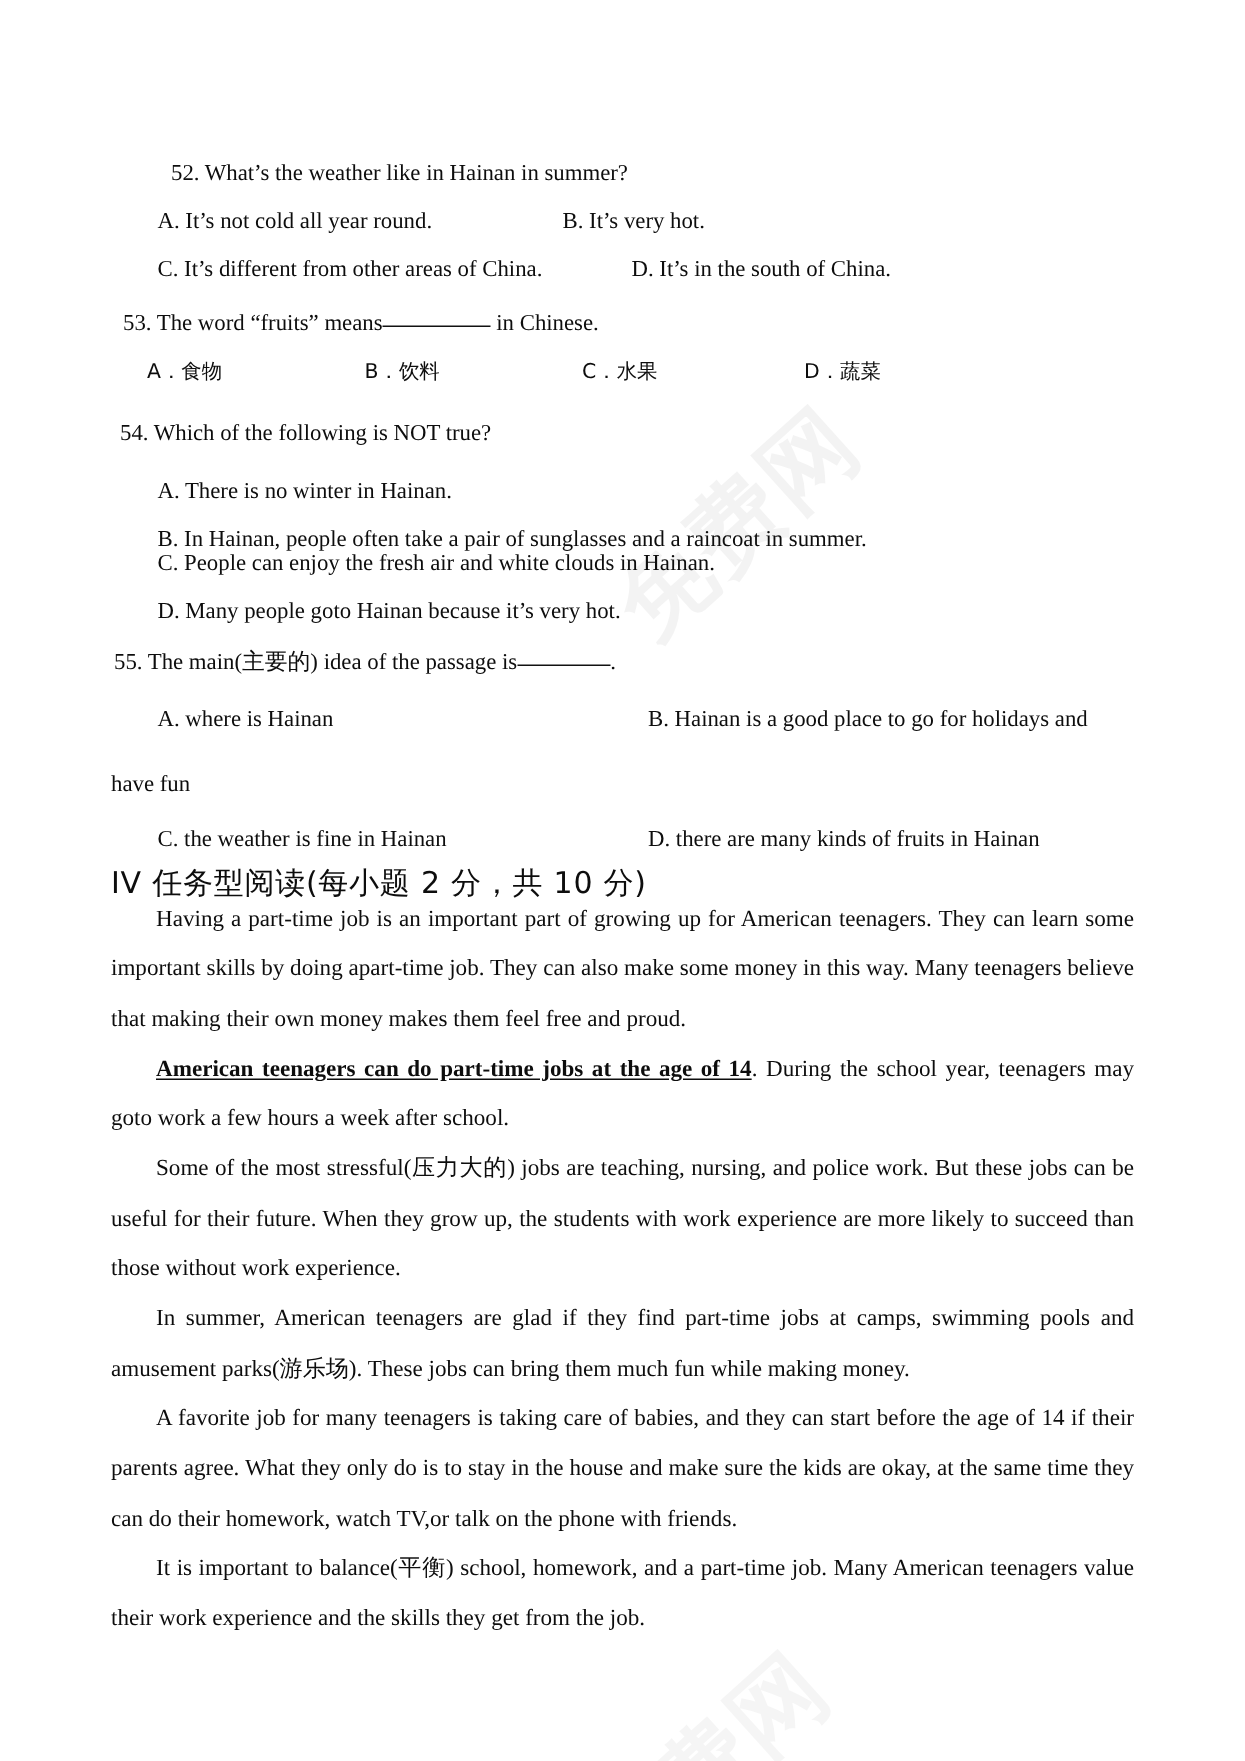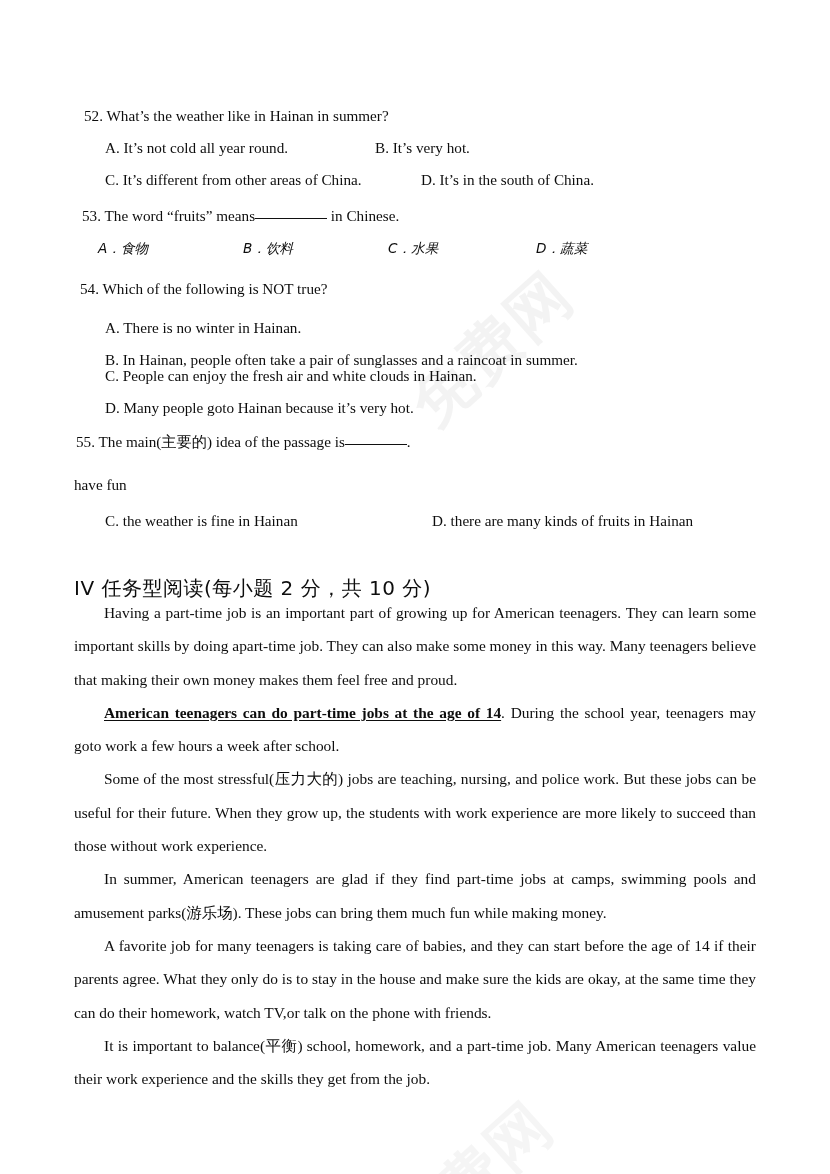--- a/index.html
+++ b/index.html
@@ -59,40 +59,39 @@
     width: 830px;
   }
 
   .qline {
     font-size: 15.2px;
     line-height: 1.0;
     margin: 0;
     white-space: nowrap;
   }
   .q-stem {
-    padding-left: 84px;
+    padding-left: 114px;
   }
   .q-opt {
     padding-left: 105px;
   }
 
   .opt-col {
     display: inline-block;
   }
 
   .blank {
     display: inline-block;
     border-bottom: 1px solid #111;
     vertical-align: 2px;
   }
 
   .cn {
     font-family: "DejaVu Sans", "Liberation Sans", sans-serif;
     font-size: 13.6px;
-    font-style: italic;
   }
   .cn-head {
     font-family: "DejaVu Sans", "Liberation Sans", sans-serif;
     font-size: 15px;
     letter-spacing: 0.5px;
   }
 
   
   .section-head {
     position: absolute;
@@ -158,20 +157,23 @@
     <p class="qline q-opt" style="margin-top:24px;">A. There is no winter in Hainan.</p>
     <p class="qline q-opt" style="margin-top:17px;">B. In Hainan, people often take a pair of sunglasses and a raincoat in summer.</p>
     <p class="qline q-opt" style="">C. People can enjoy the fresh air and white clouds in Hainan.</p>
     <p class="qline q-opt" style="margin-top:17px;">D. Many people goto Hainan because it’s very hot.</p>
   </div>
 
   <div class="q-block" style="top:434px;">
     <p class="qline" style="padding-left:76px;">
       <span><span>55. The main(主要的) idea of the passage is</span></span><span class="blank" style="width:62px;"></span><span>.</span>
     </p>
+    <p class="qline q-opt" style="margin-top:23px;">
+      <span class="opt-col" style="width:327px;">A. where is Hainan</span><span class="opt-col">B. Hainan is a good place to go for holidays and</span>
+    </p>
     <p class="qline" style="padding-left:74px;margin-top:28px;">have fun</p>
     <p class="qline q-opt" style="margin-top:21px;">
       <span class="opt-col" style="width:327px;">C. the weather is fine in Hainan</span><span class="opt-col">D. there are many kinds of fruits in Hainan</span>
     </p>
   </div>
 
   <div class="section-head cn-head">IV 任务型阅读(每小题 2 分，共 10 分)</div>
 
   <div class="passage">
 

